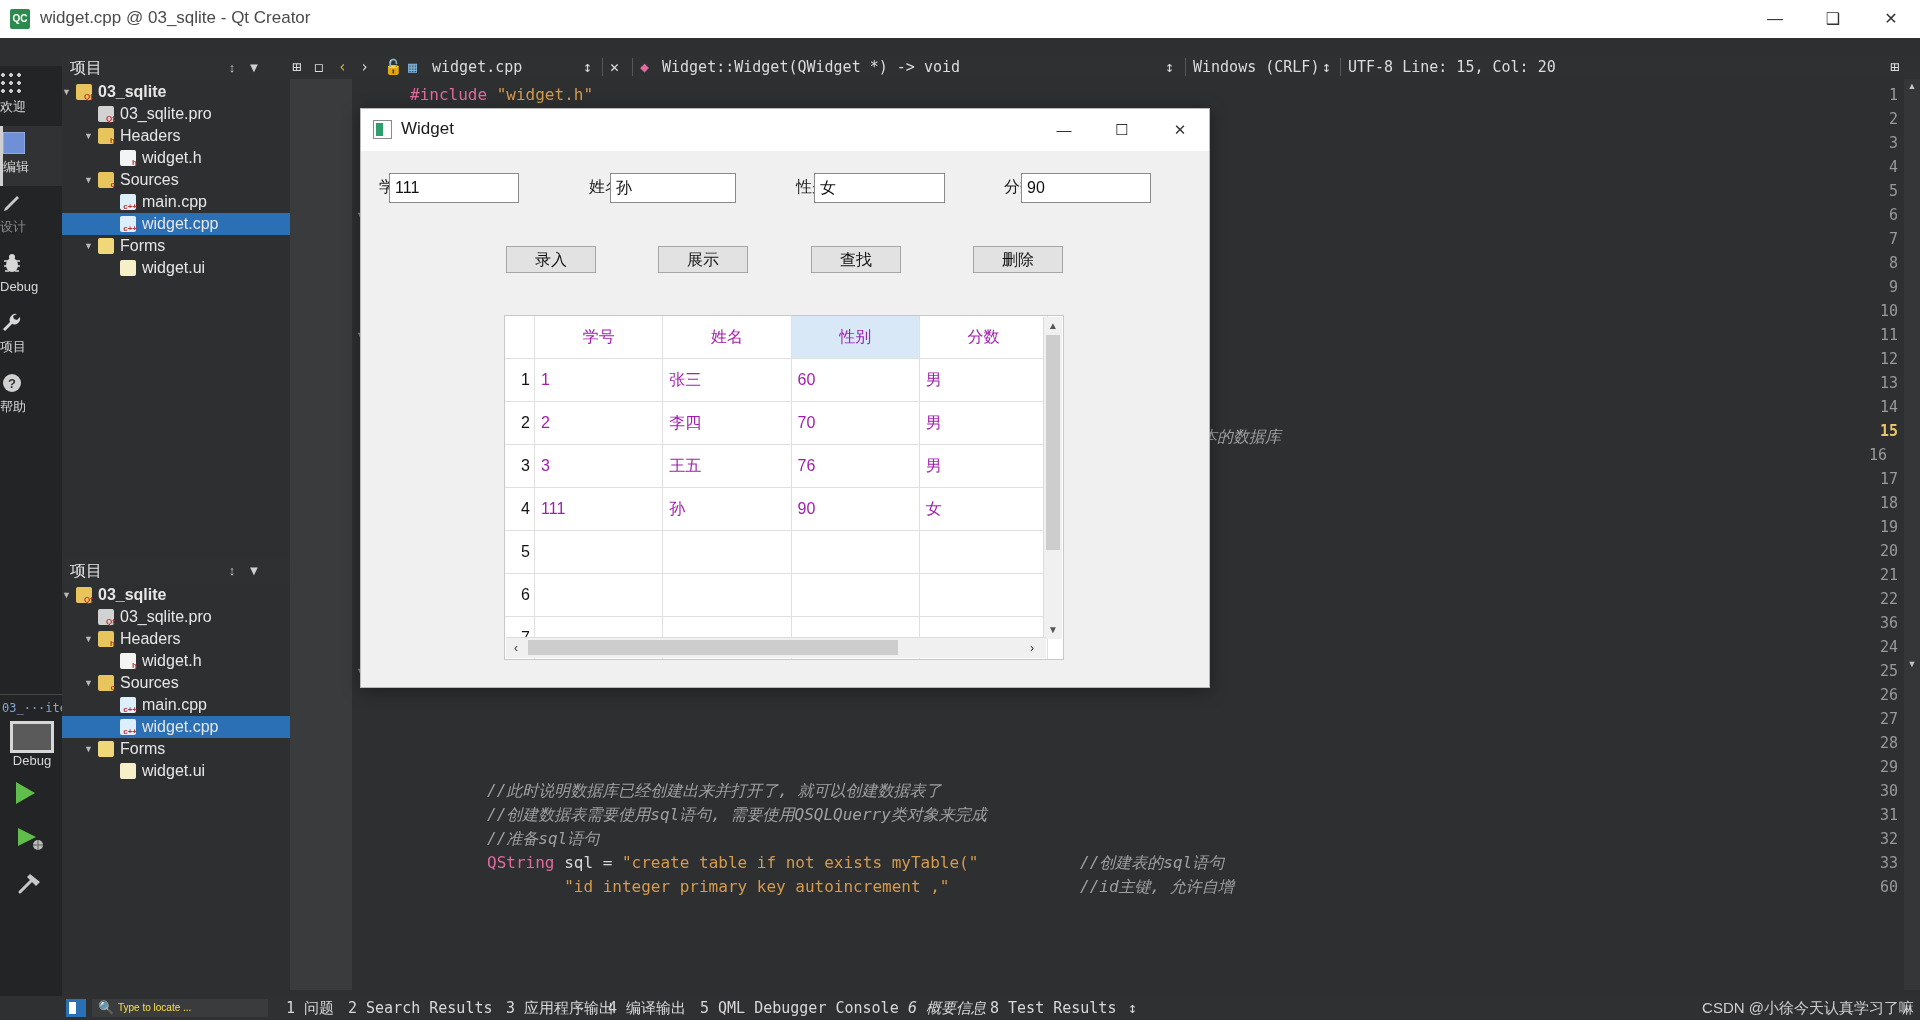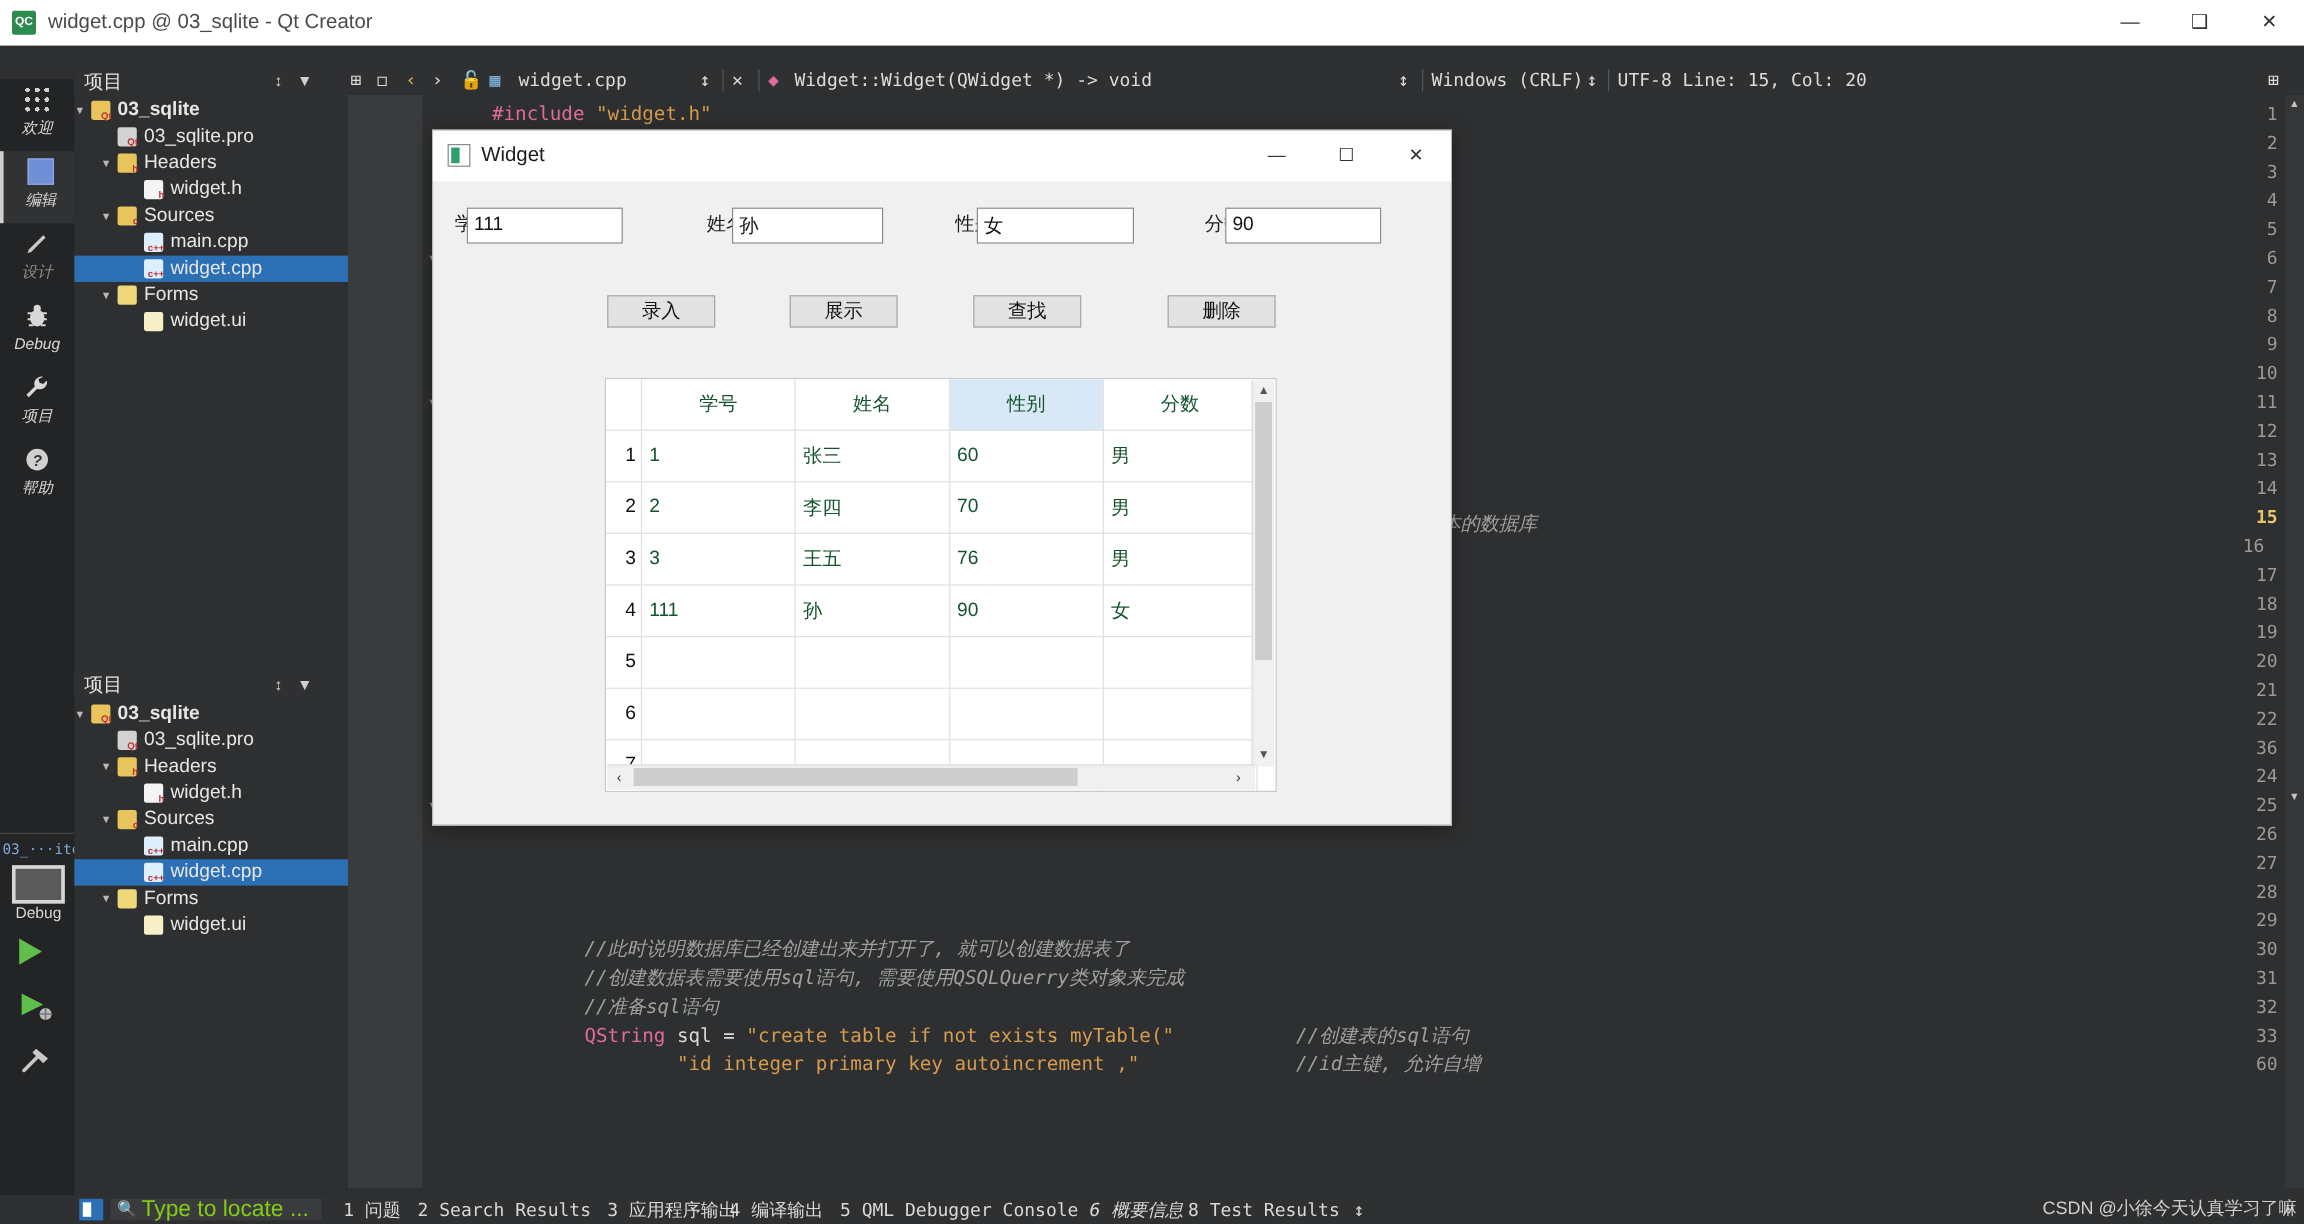--- a/index.html
+++ b/index.html
@@ -18,21 +18,21 @@
   .tb-title{position:absolute;left:40px;top:8px;font-size:17px;color:#4a4a4a;}
   .tb-btn{position:absolute;top:0;width:58px;height:38px;color:#333;font-size:16px;line-height:38px;text-align:center;}
   .tb-min{right:116px;} .tb-max{right:58px;} .tb-close{right:0px;}
 
   
   .menubar{position:absolute;left:0;top:38px;width:1920px;height:28px;background:#2f3031;}
   .menu-item{position:absolute;top:0;height:28px;line-height:28px;color:#e4e4e4;font-size:17px;padding:0 8px;white-space:nowrap;}
 
   
   .modebar{position:absolute;left:0;top:66px;width:62px;height:930px;background:#232425;}
-  .mode{position:absolute;left:0;width:62px;height:60px;text-align:center;font-style:italic;}
+  .mode{position:absolute;left:0;width:62px;height:60px;}
   .mode .glyph{display:block;height:34px;line-height:34px;font-size:22px;color:#c9c9c9;}
   .mode .lbl{display:block;font-size:13px;color:#d7d7d7;line-height:14px;}
   .mode.active{background:#313233;border-left:3px solid #d0d0d0;}
   .mode.dim .lbl{color:#8b8b8b;}
   .mode.dim .glyph{color:#8b8b8b;}
 
   .grid-ico{display:inline-block;width:22px;height:22px;margin-top:6px;
     background-image:
       radial-gradient(circle 2px at 3px 3px,#cfcfcf 99%,transparent),
       radial-gradient(circle 2px at 11px 3px,#cfcfcf 99%,transparent),
@@ -105,39 +105,39 @@
   .fld-lbl{position:absolute;font-size:16px;color:#1a1a1a;}
   .fld{position:absolute;height:30px;background:#fff;border:1px solid #8a8a8a;box-sizing:border-box;}
   .fld input{width:100%;height:100%;border:0;outline:0;background:transparent;font-size:16px;color:#111;
     padding:0 5px;box-sizing:border-box;font-family:"Liberation Sans","DejaVu Sans",sans-serif;}
 
   .btn{position:absolute;height:27px;background:#e2e2e2;border:1px solid #a6a6a6;box-sizing:border-box;
     font-size:16px;color:#111;text-align:center;line-height:25px;}
 
   .tbl-wrap{position:absolute;left:143px;top:206px;width:560px;height:345px;background:#fff;border:1px solid #c8c8c8;box-sizing:border-box;overflow:hidden;}
   table.grid{border-collapse:collapse;width:543px;table-layout:fixed;}
-  table.grid th,table.grid td{border-right:1px solid #e0e0e0;border-bottom:1px solid #e0e0e0;height:40px;font-size:16px;font-weight:normal;color:#14532d;}
+  table.grid th,table.grid td{border-right:1px solid #e0e0e0;border-bottom:1px solid #e0e0e0;height:40px;font-size:16px;font-weight:normal;color:#a21caf;}
   table.grid th{background:#fff;text-align:center;}
   table.grid th.hl{background:#d8e8f7;}
   table.grid th.corner{width:27px;background:#fff;}
   table.grid td.rhdr{width:27px;text-align:right;padding-right:4px;background:#fff;color:#111;}
   table.grid td{text-align:left;padding-left:6px;}
   .vsb{position:absolute;right:1px;top:1px;width:18px;height:322px;background:#f0f0f0;border-left:1px solid #dcdcdc;}
   .vsb .thumb{position:absolute;left:2px;top:18px;width:14px;height:215px;background:#cdcdcd;}
   .vsb .a{position:absolute;left:0;width:18px;height:18px;line-height:18px;text-align:center;font-size:10px;color:#555;}
   .hsb{position:absolute;left:1px;bottom:1px;width:540px;height:20px;background:#f0f0f0;border-top:1px solid #dcdcdc;}
   .hsb .thumb{position:absolute;left:22px;top:2px;width:370px;height:15px;background:#cdcdcd;}
   .hsb .a{position:absolute;top:0;width:20px;height:20px;line-height:20px;text-align:center;font-size:12px;color:#333;}
 
   
   .statusbar{position:absolute;left:0;top:996px;width:1920px;height:24px;background:#2f3031;}
   .sb-sq{position:absolute;left:66px;top:3px;width:20px;height:18px;background:#2b6fb5;}
   .sb-sq i{display:block;width:7px;height:12px;background:#fff;margin:3px 0 0 3px;}
   .sb-search{position:absolute;left:92px;top:3px;width:176px;height:18px;background:#3a3b3c;}
-  .sb-search .ph{position:absolute;left:26px;top:0;line-height:18px;font-size:19px;color:#84cc16;}
+  .sb-search .ph{position:absolute;left:26px;top:0;line-height:18px;font-size:10px;color:#fde047;}
   .sb-search .mg{position:absolute;left:6px;top:1px;font-size:13px;color:#bdbdbd;}
   .sb-item{position:absolute;top:0;height:24px;line-height:24px;font-size:15px;color:#d8d8d8;white-space:nowrap;
     font-family:"DejaVu Sans Mono","Liberation Mono",monospace;}
   .sb-num{color:#d8d8d8;}
   .watermark{position:absolute;right:6px;top:0;height:24px;line-height:24px;font-size:15px;color:#cfcfcf;}
 </style>
 </head>
 <body>
 
 <div id="app">

